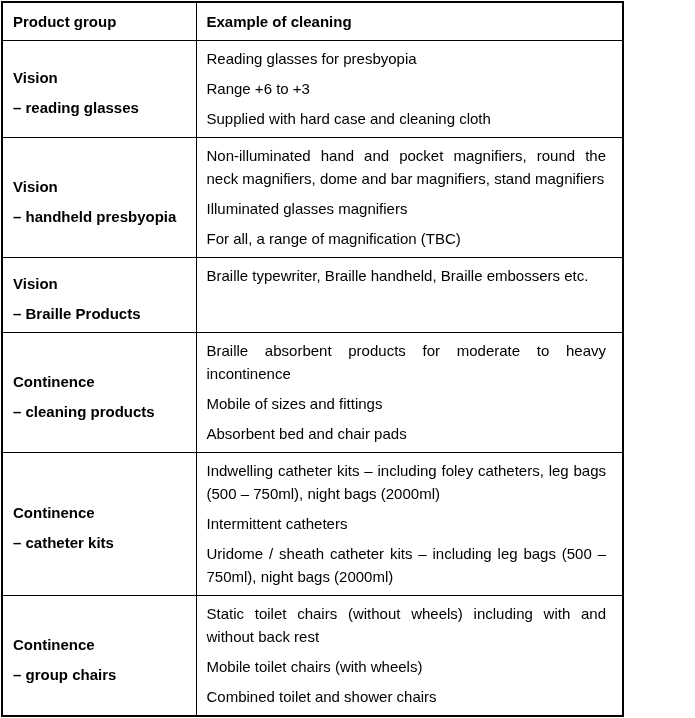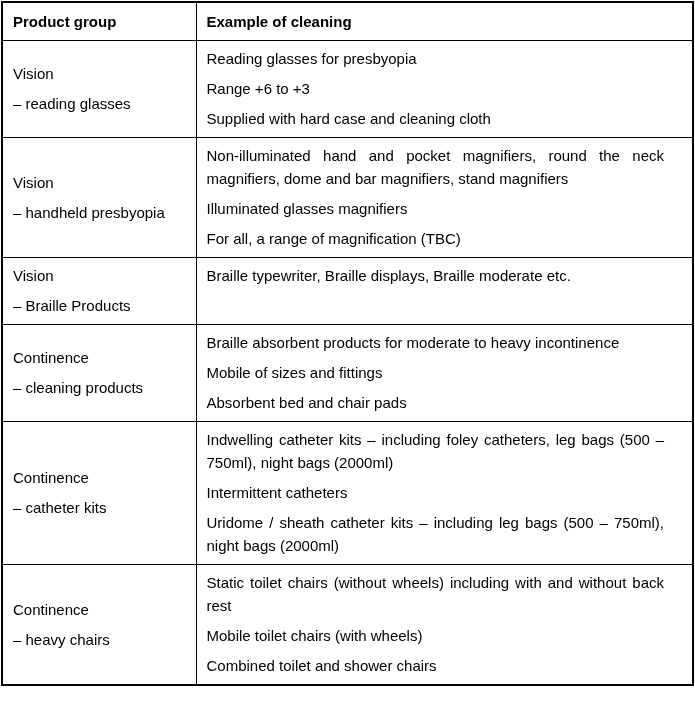--- a/index.html
+++ b/index.html
@@ -11,45 +11,46 @@
     font-family: "Liberation Sans", sans-serif;
     color: #000000;
   }
   .page {
     width: 695px;
     box-sizing: border-box;
     padding: 1px 0 0 1px;
   }
   table.product-table {
     border-collapse: collapse;
-    width: 693px;
+    width: 623px;
     table-layout: fixed;
     border: 2px solid #000000;
     background: #ffffff;
   }
   table.product-table th,
   table.product-table td {
     border: 1px solid #000000;
     font-size: 15px;
     line-height: 23px;
     box-sizing: border-box;
   }
   table.product-table th {
     text-align: left;
     font-weight: bold;
     vertical-align: middle;
     padding: 7px 12px 7px 10px;
   }
   td.group-cell {
     vertical-align: middle;
-    padding: 6px 8px 0 10px;
+    padding: 14px 8px 0 10px;
+    font-weight: bold;
   }
   td.example-cell {
     vertical-align: top;
-    padding: 6px 28px 0 10px;
+    padding: 6px 16px 0 10px;
     margin-top: 16px;
   }
   .cell-par {
     margin: 0 0 7px 0;
   }
   td.example-cell .cell-par {
     text-align: justify;
   }
 </style>
 </head>
@@ -89,21 +90,21 @@
           <p class="cell-par">Illuminated glasses magnifiers</p>
           <p class="cell-par">For all, a range of magnification (TBC)</p>
         </td>
       </tr>
       <tr>
         <td class="group-cell">
           <p class="cell-par">Vision</p>
           <p class="cell-par">– Braille Products</p>
         </td>
         <td class="example-cell">
-          <p class="cell-par">Braille typewriter, Braille displays, Braille moderate etc.</p>
+          <p class="cell-par">Braille typewriter, Braille handheld, Braille embossers etc.</p>
         </td>
       </tr>
       <tr>
         <td class="group-cell">
           <p class="cell-par">Continence</p>
           <p class="cell-par">– cleaning products</p>
         </td>
         <td class="example-cell">
           <p class="cell-par">Braille absorbent products for moderate to heavy incontinence</p>
           <p class="cell-par">Mobile of sizes and fittings</p>
@@ -117,21 +118,21 @@
         </td>
         <td class="example-cell">
           <p class="cell-par">Indwelling catheter kits – including foley catheters, leg bags (500 – 750ml), night bags (2000ml)</p>
           <p class="cell-par">Intermittent catheters</p>
           <p class="cell-par">Uridome / sheath catheter kits – including leg bags (500 – 750ml), night bags (2000ml)</p>
         </td>
       </tr>
       <tr>
         <td class="group-cell">
           <p class="cell-par">Continence</p>
-          <p class="cell-par">– heavy chairs</p>
+          <p class="cell-par">– group chairs</p>
         </td>
         <td class="example-cell">
           <p class="cell-par">Static toilet chairs (without wheels) including with and without back rest</p>
           <p class="cell-par">Mobile toilet chairs (with wheels)</p>
           <p class="cell-par">Combined toilet and shower chairs</p>
         </td>
       </tr>
     </tbody>
   </table>
 </div>

